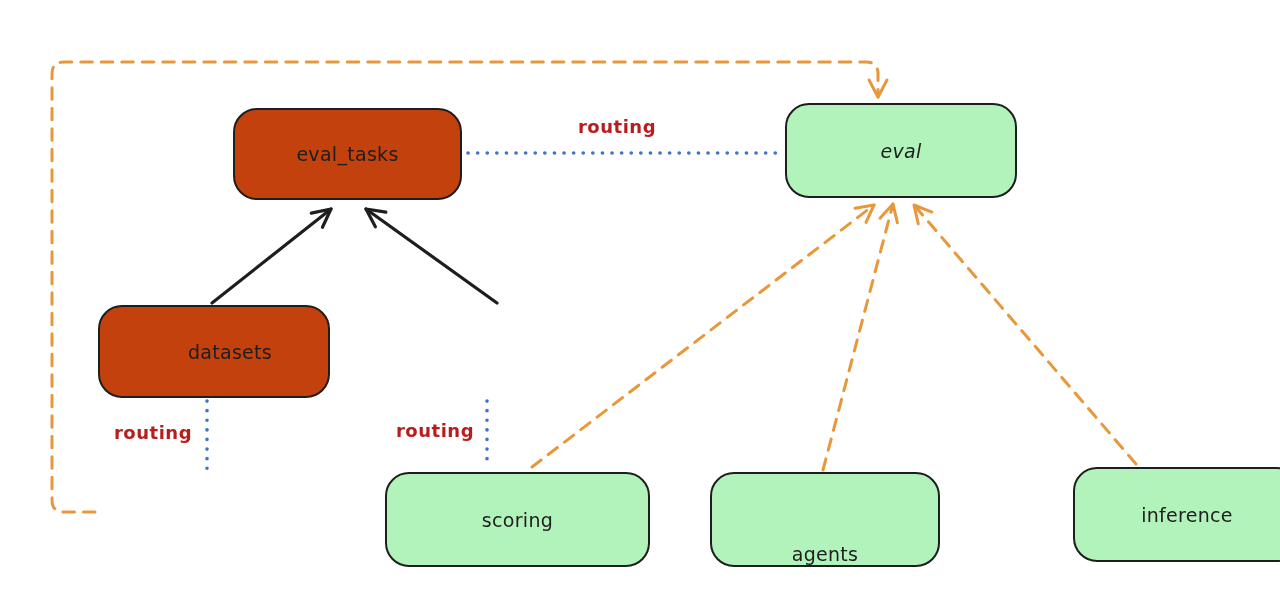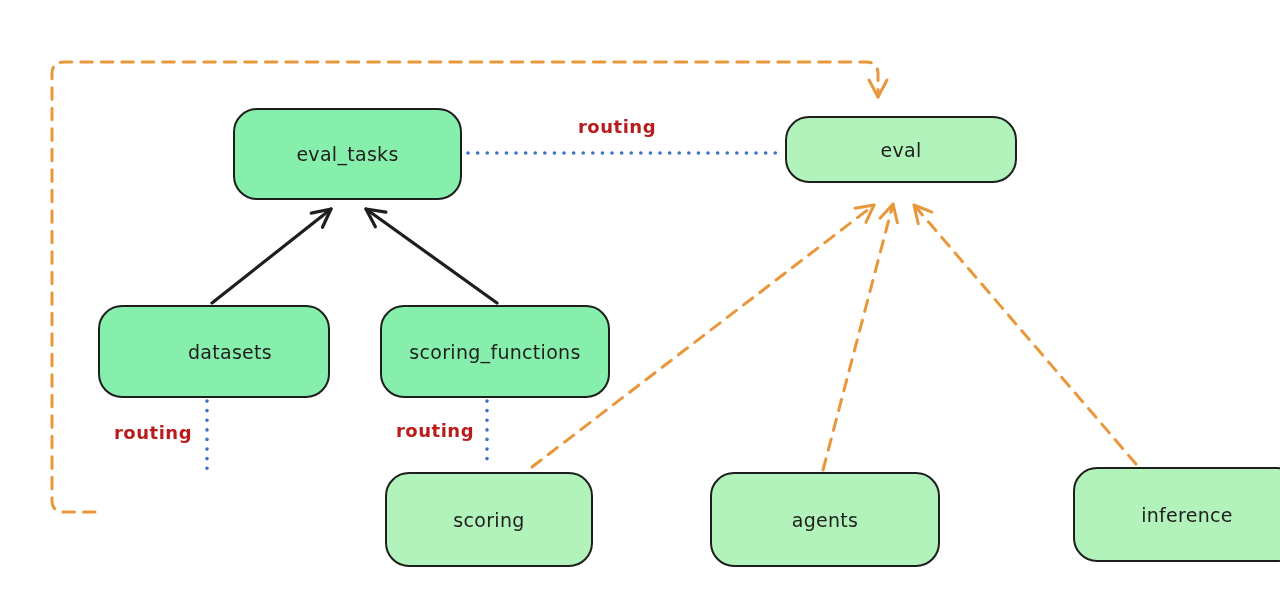--- a/index.html
+++ b/index.html
@@ -26,30 +26,30 @@
     box-sizing: border-box;
     border: 2.5px solid #1e1e1e;
     border-radius: 24px;
     display: flex;
     align-items: center;
     justify-content: center;
     font-size: 19px;
     color: #1e1e1e;
     letter-spacing: 0.3px;
   }
-  .node.blue  { background: #86efac; }
+  .node.blue  { background: #c2410c; }
   .node.green { background: #b2f2bb; }
 
   #node-eval_tasks        { left: 233px;  top: 108px; width: 229px; height: 92px; }
-  #node-eval              { left: 785px;  top: 116px; width: 232px; height: 67px; }
+  #node-eval              { left: 785px;  top: 103px; width: 232px; height: 95px; font-style: italic; }
   #node-datasets          { left: 98px;   top: 305px; width: 232px; height: 93px; padding-left: 32px; }
   #node-scoring_functions { left: 380px;  top: 305px; width: 230px; height: 93px; }
   #node-datasetio         { left: 95px;   top: 475px; width: 233px; height: 95px; }
-  #node-scoring           { left: 385px;  top: 472px; width: 208px; height: 95px; }
-  #node-agents            { left: 710px;  top: 472px; width: 230px; height: 95px; }
+  #node-scoring           { left: 385px;  top: 472px; width: 265px; height: 95px; }
+  #node-agents            { left: 710px;  top: 472px; width: 230px; height: 95px; align-items: flex-end; }
   #node-inference         { left: 1025px; top: 467px; width: 228px; height: 95px; margin-left: 48px; }
 
   .edge-label {
     position: absolute;
     color: #b91c1c;
     font-size: 18px;
     font-weight: bold;
     letter-spacing: 0.5px;
     text-align: center;
   }
@@ -87,23 +87,20 @@
 
   <div class="node blue" id="node-eval_tasks">
     <span>eval_tasks</span>
   </div>
   <div class="node green" id="node-eval">
     <span>eval</span>
   </div>
   <div class="node blue" id="node-datasets">
     <span>datasets</span>
   </div>
-  <div class="node blue" id="node-scoring_functions">
-    <span>scoring_functions</span>
-  </div>
   <div class="node green" id="node-scoring">
     <span>scoring</span>
   </div>
   <div class="node green" id="node-agents">
     <span>agents</span>
   </div>
   <div class="node green" id="node-inference">
     <span>inference</span>
   </div>
 

